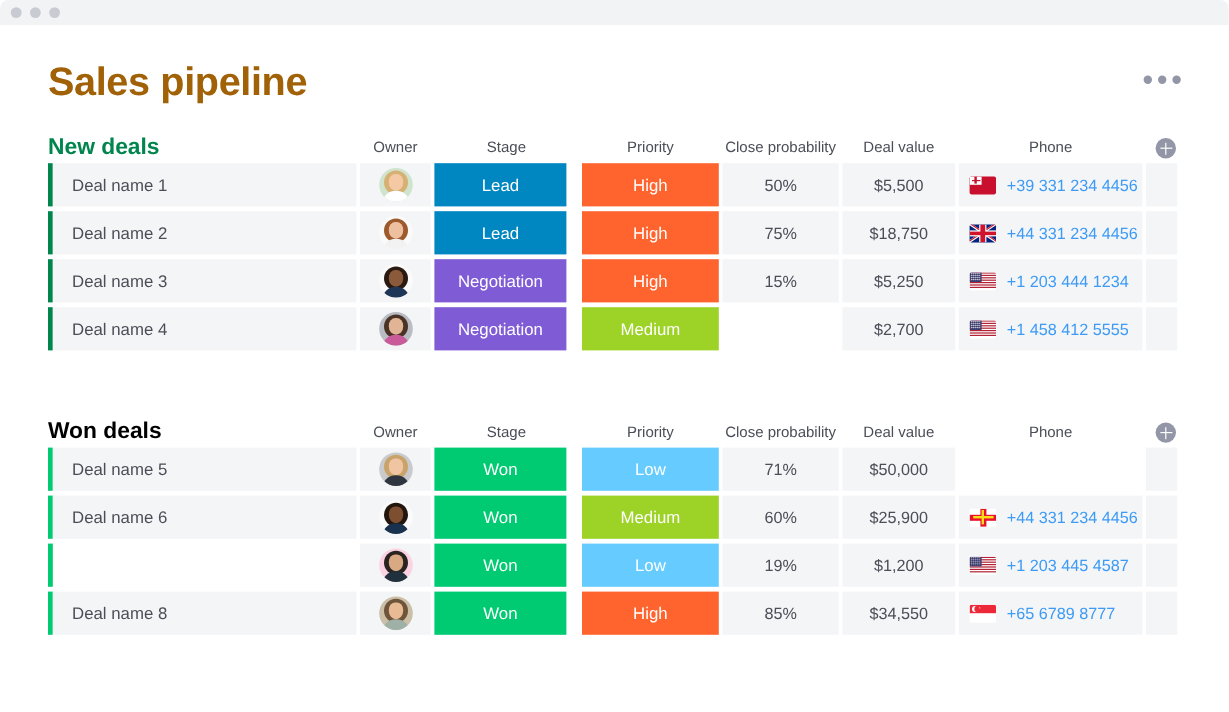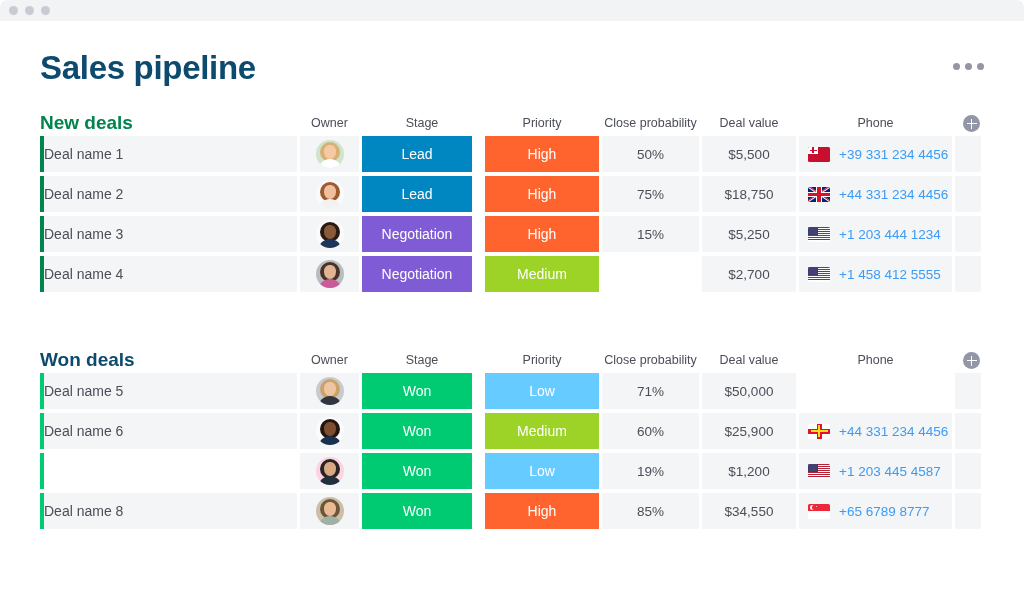--- a/index.html
+++ b/index.html
@@ -39,21 +39,21 @@
     top: 21px; left: 0;
     width: 1024px; height: 572px;
     background: #ffffff;
   }
 
   .page-title {
     position: absolute;
     left: 40px; top: 28px;
     font-size: 33px;
     font-weight: bold;
-    color: #0c4a6e;
+    color: #a16207;
     letter-spacing: -0.3px;
   }
 
   .kebab {
     position: absolute;
     right: 40px; top: 42px;
     display: flex; gap: 5px;
     cursor: pointer;
   }
   .kebab i {
@@ -117,20 +117,21 @@
   .cell {
     position: absolute;
     top: 0; height: 36px;
     background: #f4f5f7;
     display: flex; align-items: center;
     font-size: 13.5px;
     color: #4b4e57;
   }
   .cell-name {
     left: 44px; width: 253px;
+    padding-left: 16px;
     font-size: 14px;
   }
   .cell-owner {
     left: 300px; width: 59px;
     justify-content: center;
   }
   .cell-stage  { left: 362px; width: 110px; background: transparent; }
   .cell-priority { left: 485px; width: 114px; background: transparent; }
   .cell-prob  { left: 602px; width: 97px; justify-content: center; }
   .cell-value { left: 702px; width: 94px; justify-content: center; }
@@ -401,21 +402,21 @@
                   <span class="canton"></span>
                   <span class="stars"></span>
                 </span>
                 <span class="phone-num">+1 458 412 5555</span>
               </div>
               <div class="cell cell-extra"></div>
             </div>
           </div>
         </div>
         <div class="group" id="group-1">
-          <div class="group-title" style="color:#0c4a6e">Won deals</div>
+          <div class="group-title" style="color:#000000">Won deals</div>
           <div class="col-head" style="left:300px;width:59px">Owner</div>
           <div class="col-head" style="left:362px;width:120px">Stage</div>
           <div class="col-head" style="left:485px;width:114px">Priority</div>
           <div class="col-head" style="left:602px;width:97px">Close probability</div>
           <div class="col-head" style="left:702px;width:94px">Deal value</div>
           <div class="col-head" style="left:799px;width:153px">Phone</div>
           <div class="add-col"></div>
           <div class="rows">
             <div class="row">
               <div class="row-accent" style="background:#00ca72"></div>

